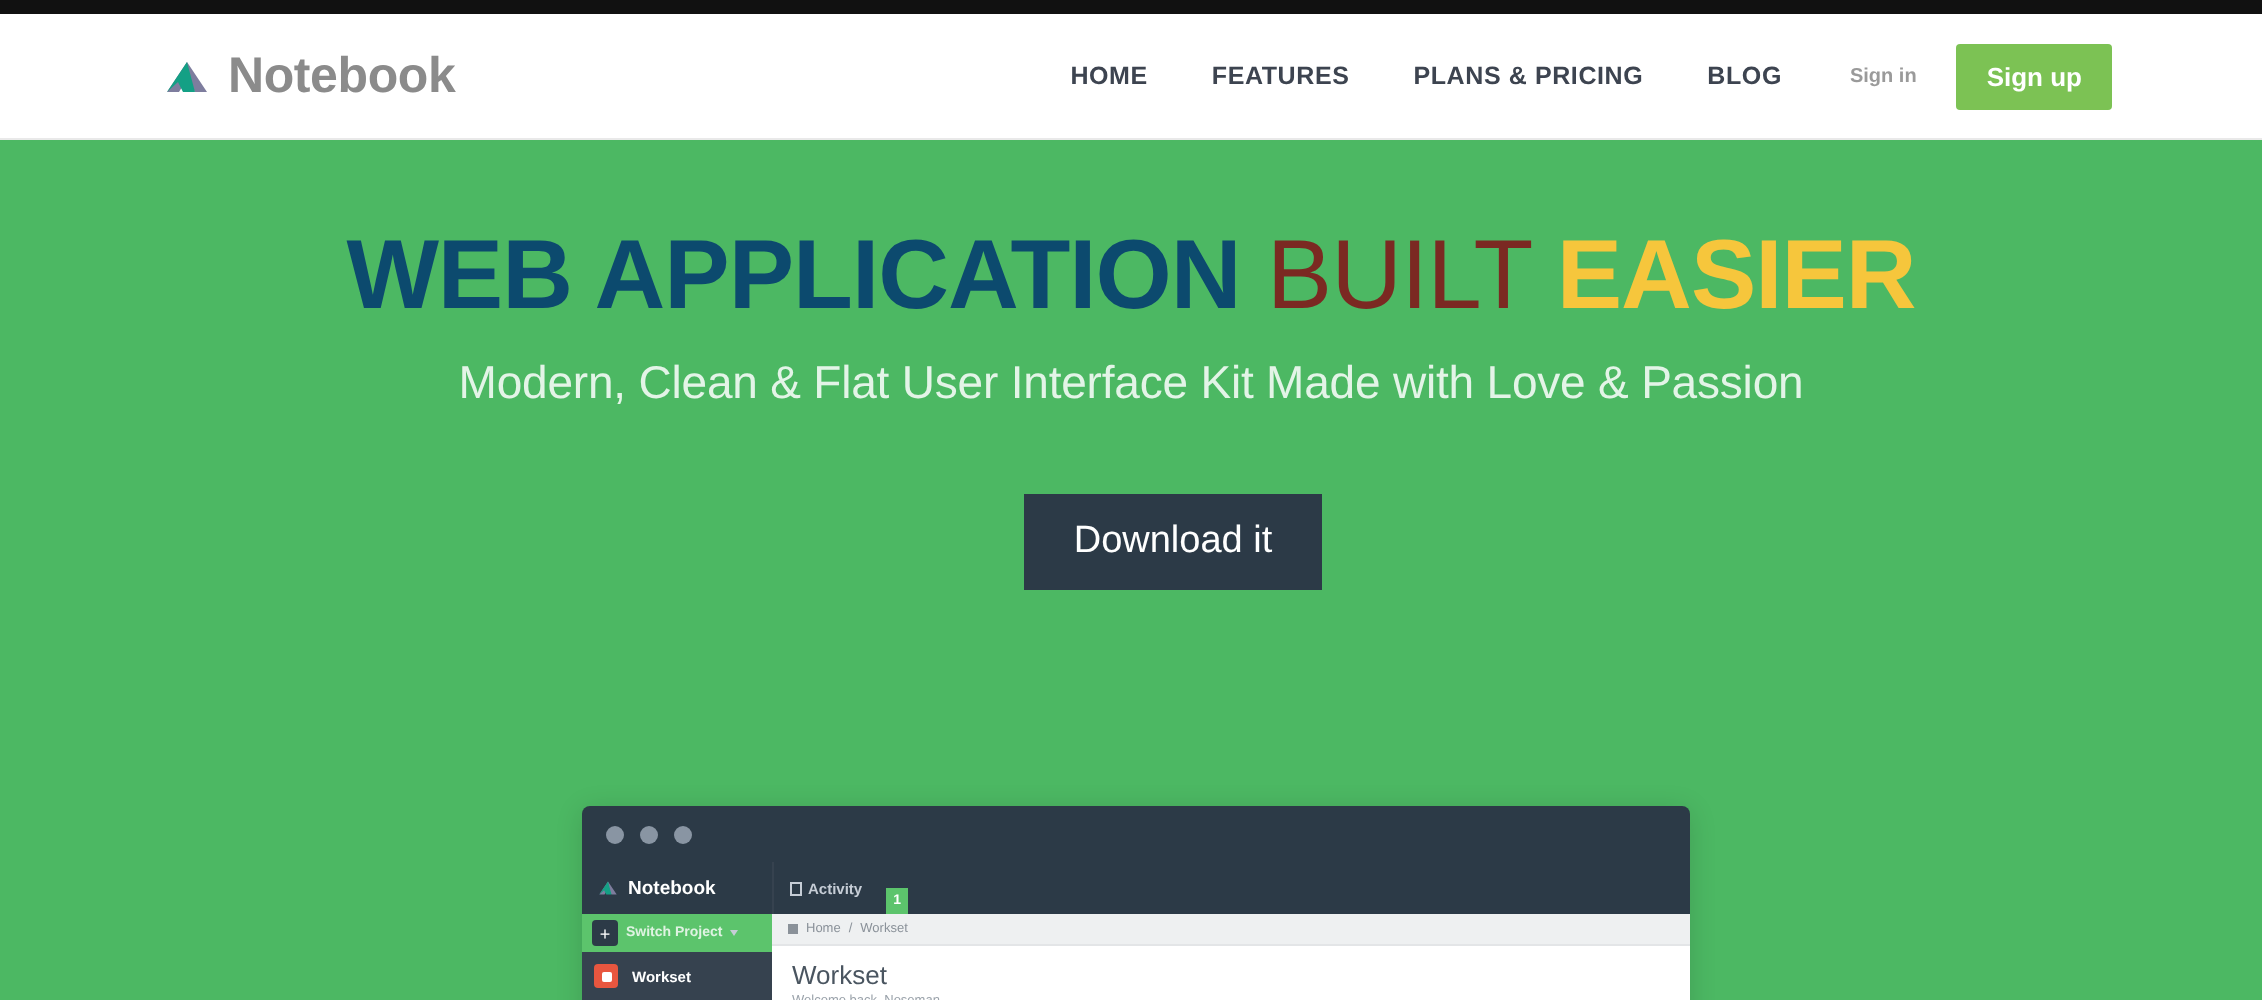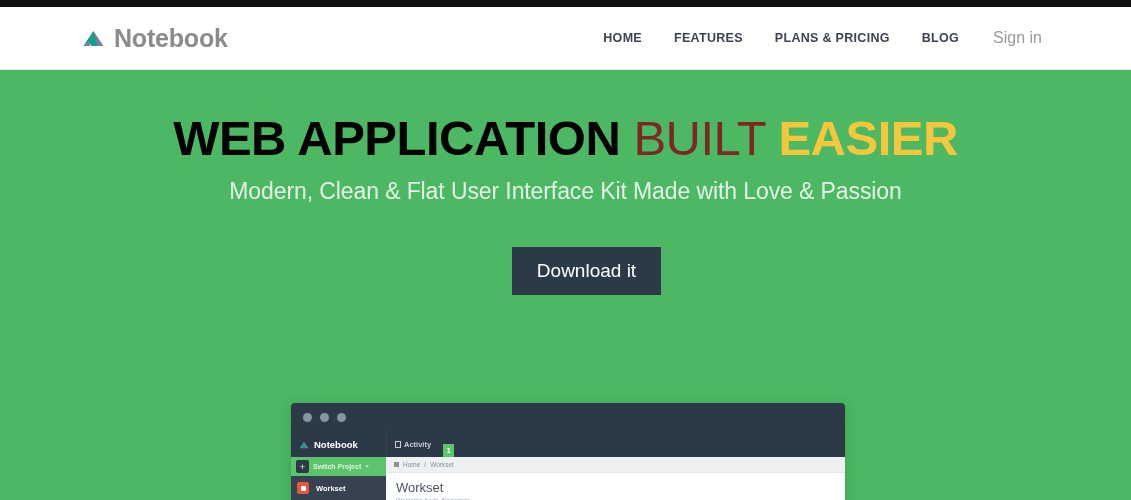--- a/index.html
+++ b/index.html
@@ -45,23 +45,23 @@
     font-size: 12.5px;
     font-weight: bold;
     color: #3d4450;
     letter-spacing: 0.3px;
     padding: 0 16px;
     text-decoration: none;
     white-space: nowrap;
     cursor: pointer;
   }
   .navlink.signin {
-    font-weight: normal;
+    font-weight: bold;
     color: #9a9a9a;
-    font-size: 16px;
+    font-size: 10px;
     letter-spacing: 0;
     padding: 0 14px 0 18px;
   }
   .signup-btn {
     background: #7CC254;
     color: #ffffff;
     font-size: 13px;
     font-weight: bold;
     border: none;
     padding: 9px 15px;
@@ -78,21 +78,21 @@
     position: relative;
     overflow: hidden;
   }
   .hero-inner { text-align: center; padding-top: 44px; }
   .headline {
     font-size: 49px;
     line-height: 1;
     white-space: nowrap;
     letter-spacing: -0.5px;
   }
-  .h-bold { font-weight: bold; color: #000000; }
+  .h-bold { font-weight: bold; color: #0c4a6e; }
   .h-light { font-weight: normal; color: #7f1d1d; opacity: .92; }
   .h-accent { font-weight: bold; color: #F6C63C; }
   .subhead {
     margin-top: 15px;
     font-size: 23px;
     color: #e3f4e7;
     font-weight: normal;
     letter-spacing: -0.1px;
   }
   .cta-row {
@@ -217,20 +217,21 @@
       </svg>
     </span>
     <span class="brand-text">Notebook</span>
   </div>
   <div class="navlinks">
     <a class="navlink">HOME</a>
     <a class="navlink">FEATURES</a>
     <a class="navlink">PLANS &amp; PRICING</a>
     <a class="navlink">BLOG</a>
     <a class="navlink signin">Sign in</a>
+    <button class="signup-btn">Sign up</button>
   </div>
 </div>
 
 <div class="hero">
   <div class="hero-inner">
     <div class="headline">
       <span class="h-bold">WEB APPLICATION</span>
       <span class="h-light">BUILT</span>
       <span class="h-accent">EASIER</span>
     </div>

